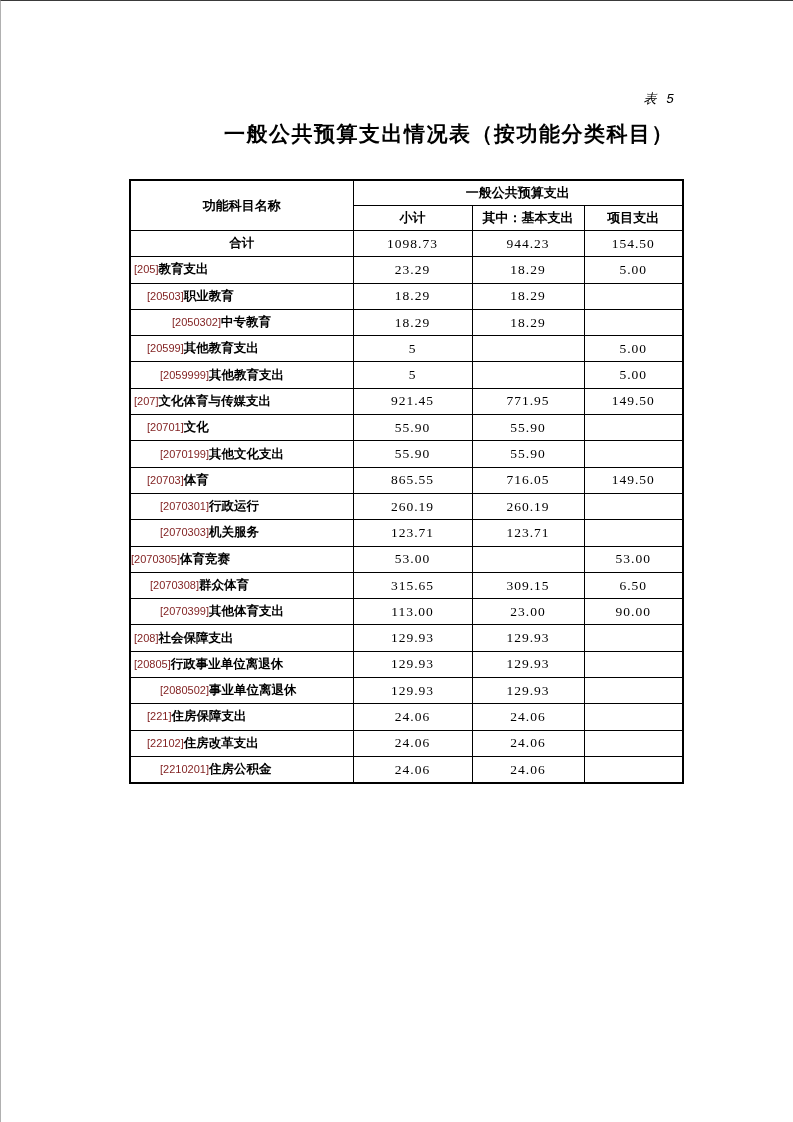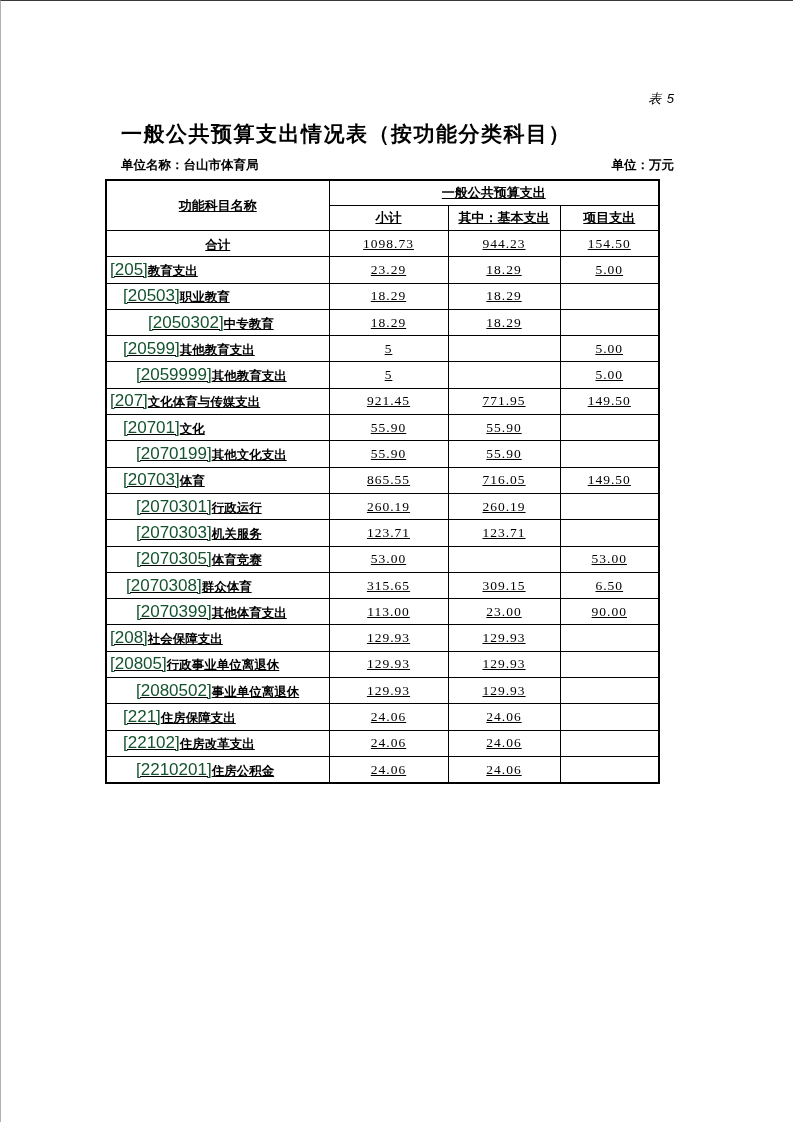--- a/index.html
+++ b/index.html
@@ -17,32 +17,32 @@
     border-top: 1px solid #3a3a3a;
     border-left: 1px solid #b0b0b0;
     box-sizing: border-box;
     overflow: hidden;
   }
 
   .sheet-label {
     position: absolute;
     top: 89px;
     right: 118px;
-    font-family: Liberation Sans, sans-serif;
+    font-family: Liberation Mono, monospace;
     font-style: italic;
     font-size: 13px;
     letter-spacing: 1px;
   }
 
   .doc-title {
     position: absolute;
     top: 119px;
     left: 120px;
     width: 553px;
-    text-align: left;
+    text-align: right;
     font-family: "Liberation Serif", serif;
     font-weight: bold;
     font-size: 21px;
     letter-spacing: 1.5px;
     white-space: nowrap;
   }
 
   .meta-row {
     position: absolute;
     top: 156px;
@@ -52,26 +52,25 @@
     justify-content: space-between;
     align-items: baseline;
     font-family: "Liberation Sans", sans-serif;
     font-weight: bold;
     font-size: 12.5px;
   }
 
   table.budget-table {
     position: absolute;
     top: 178px;
-    left: 104px;
+    left: 128px;
     width: 553px;
     border-collapse: collapse;
     table-layout: fixed;
     border: 2px solid #000000;
-    text-decoration: underline;
   }
   .budget-table th,
   .budget-table td {
     border: 1px solid #000000;
     padding: 0;
     vertical-align: middle;
     overflow: hidden;
   }
   .budget-table th {
     font-family: "Liberation Sans", sans-serif;
@@ -84,22 +83,22 @@
     height: 25.3px;
   }
   td.c-label {
     font-size: 12.5px;
     text-align: left;
     white-space: nowrap;
   }
   td.c-label .code {
     font-family: "Liberation Sans", sans-serif;
     font-weight: normal;
-    font-size: 17px;
-    color: #14532d;
+    font-size: 11px;
+    color: #7f1d1d;
   }
   td.c-label .nm {
     font-family: "Liberation Sans", sans-serif;
     font-weight: bold;
     font-size: 12.5px;
   }
   td.c-num {
     font-family: "Liberation Serif", serif;
     font-size: 13.5px;
     text-align: center;
@@ -108,24 +107,20 @@
 </style>
 </head>
 <body>
 
 <div class="page">
 
   <div class="sheet-label">表 5</div>
 
   <div class="doc-title">一般公共预算支出情况表（按功能分类科目）</div>
 
-  <div class="meta-row">
-    <span>单位名称：台山市体育局</span>
-    <span>单位：万元</span>
-  </div>
 
   <table class="budget-table">
     <colgroup>
       <col style="width:223px">
       <col style="width:119px">
       <col style="width:112px">
       <col style="width:99px">
     </colgroup>
     <thead>
       <tr>
@@ -217,21 +212,21 @@
     </tr>
 
     <tr>
       <td class="c-label" style="padding-left: 29px; margin-left: 6px;"><span class="code">[2070303]</span><span class="nm">机关服务</span></td>
       <td class="c-num">123.71</td>
       <td class="c-num">123.71</td>
       <td class="c-num"></td>
     </tr>
 
     <tr>
-      <td class="c-label" style="padding-left: 29px;"><span class="code">[2070305]</span><span class="nm">体育竞赛</span></td>
+      <td class="c-label" style=""><span class="code">[2070305]</span><span class="nm">体育竞赛</span></td>
       <td class="c-num">53.00</td>
       <td class="c-num"></td>
       <td class="c-num">53.00</td>
     </tr>
 
     <tr>
       <td class="c-label" style="padding-left: 19px;"><span class="code">[2070308]</span><span class="nm">群众体育</span></td>
       <td class="c-num">315.65</td>
       <td class="c-num">309.15</td>
       <td class="c-num">6.50</td>

